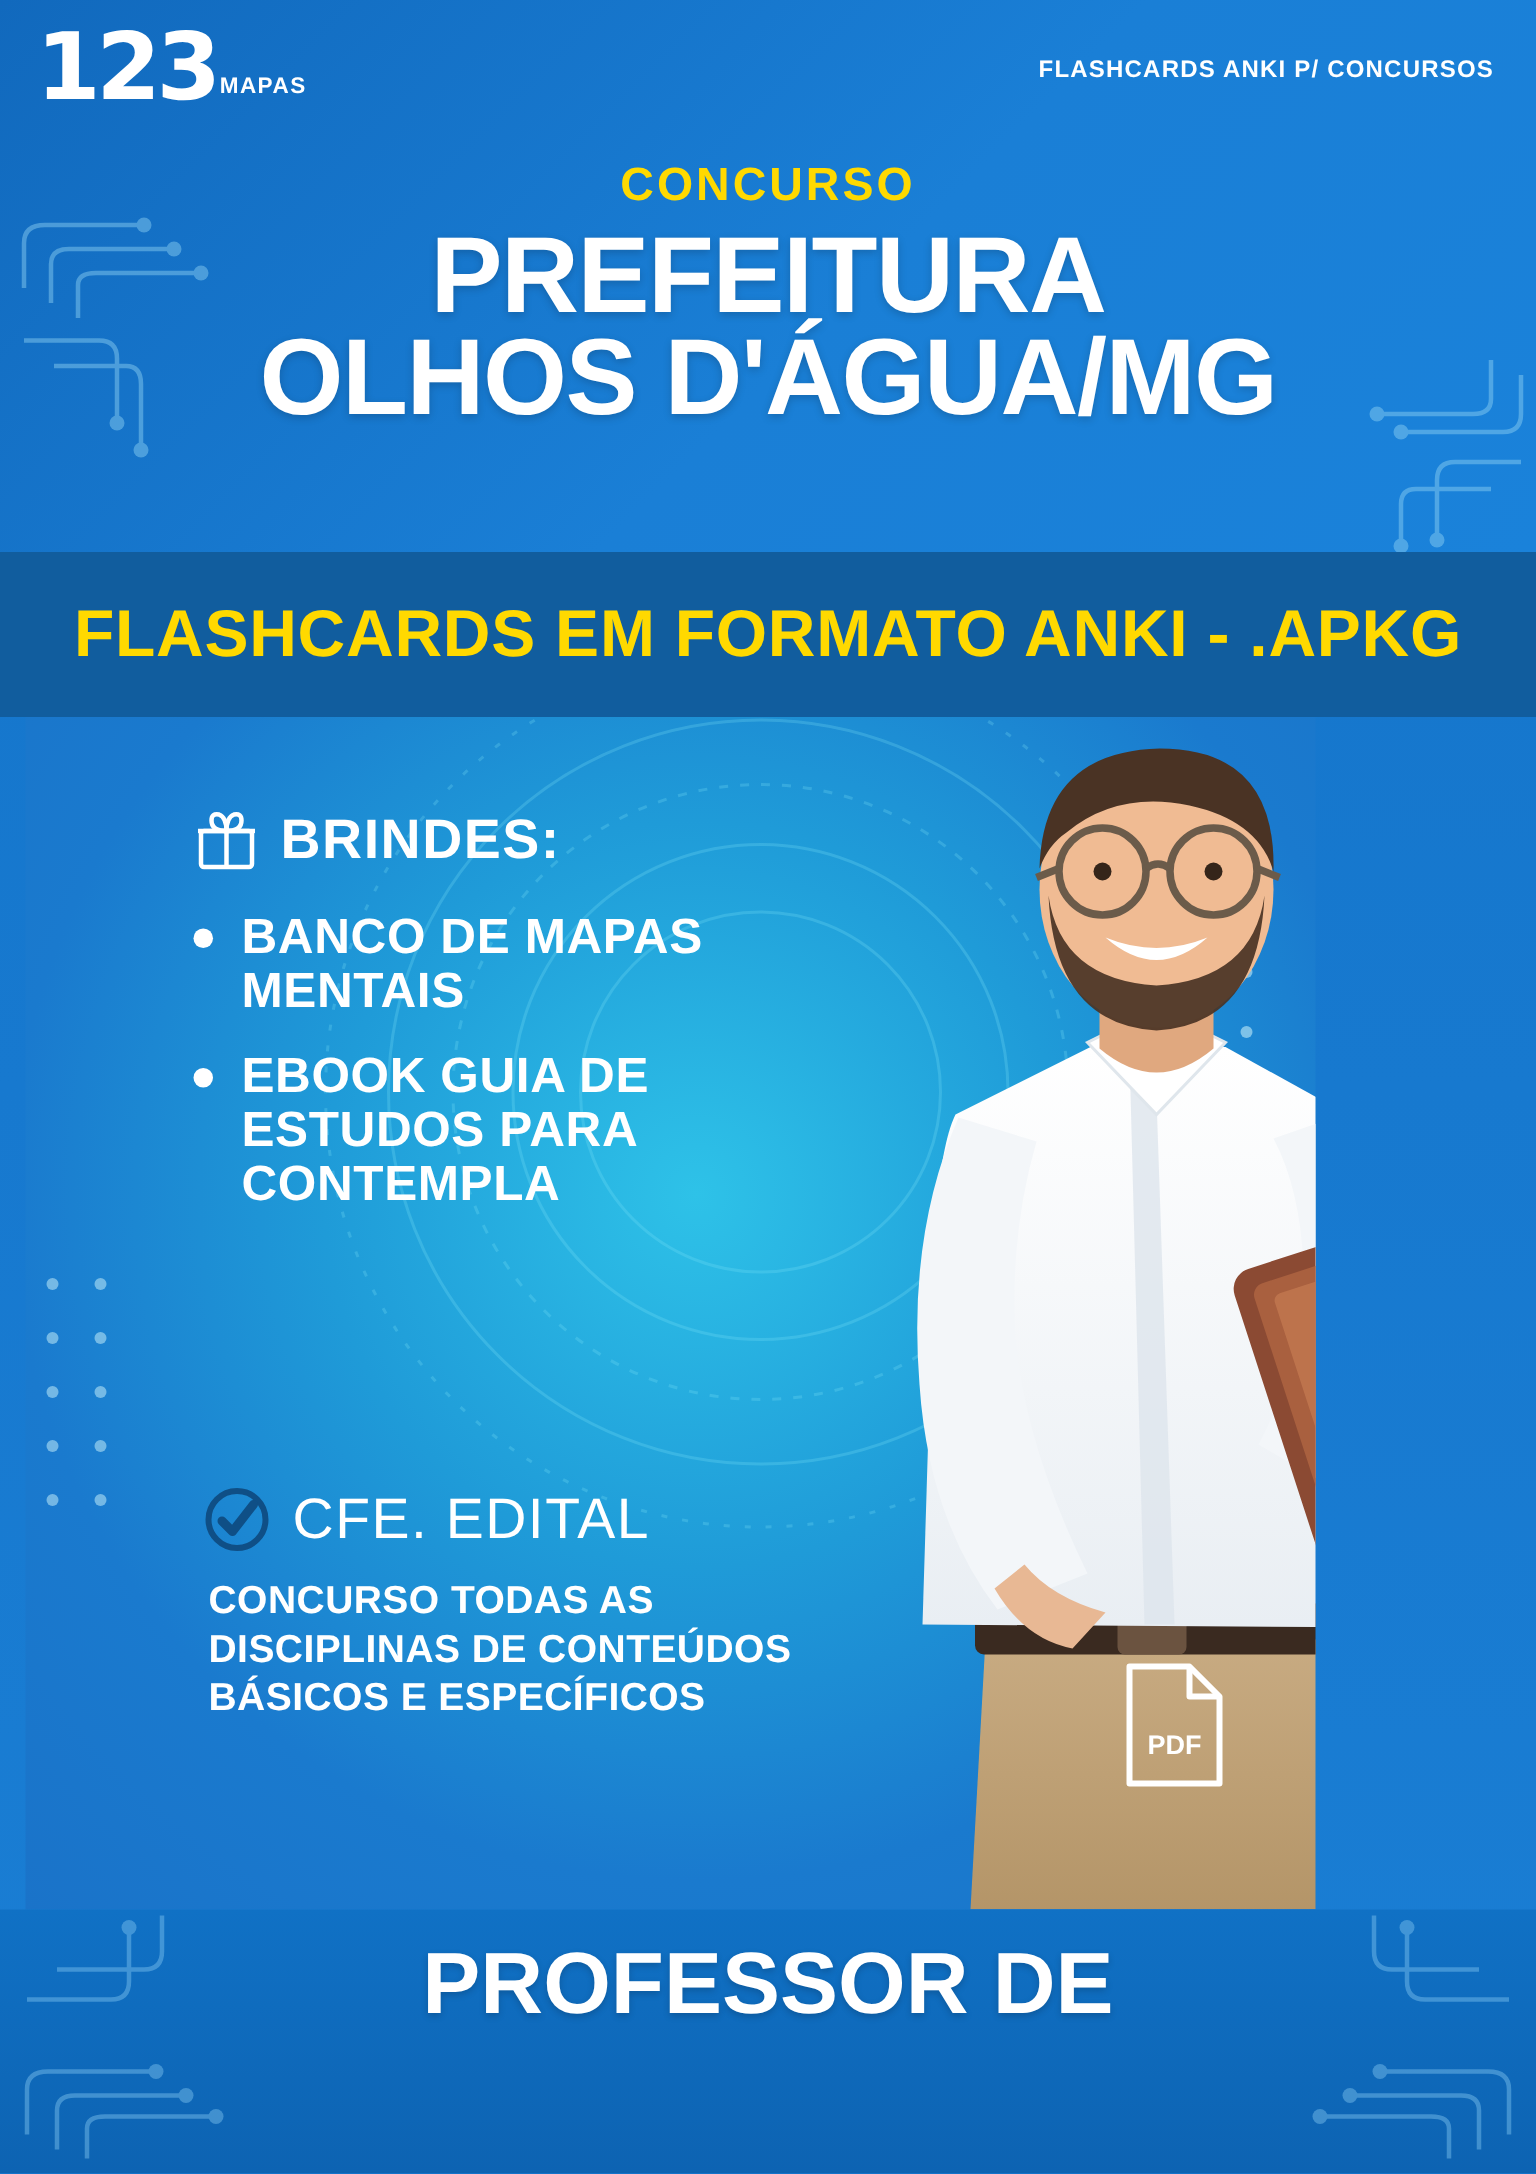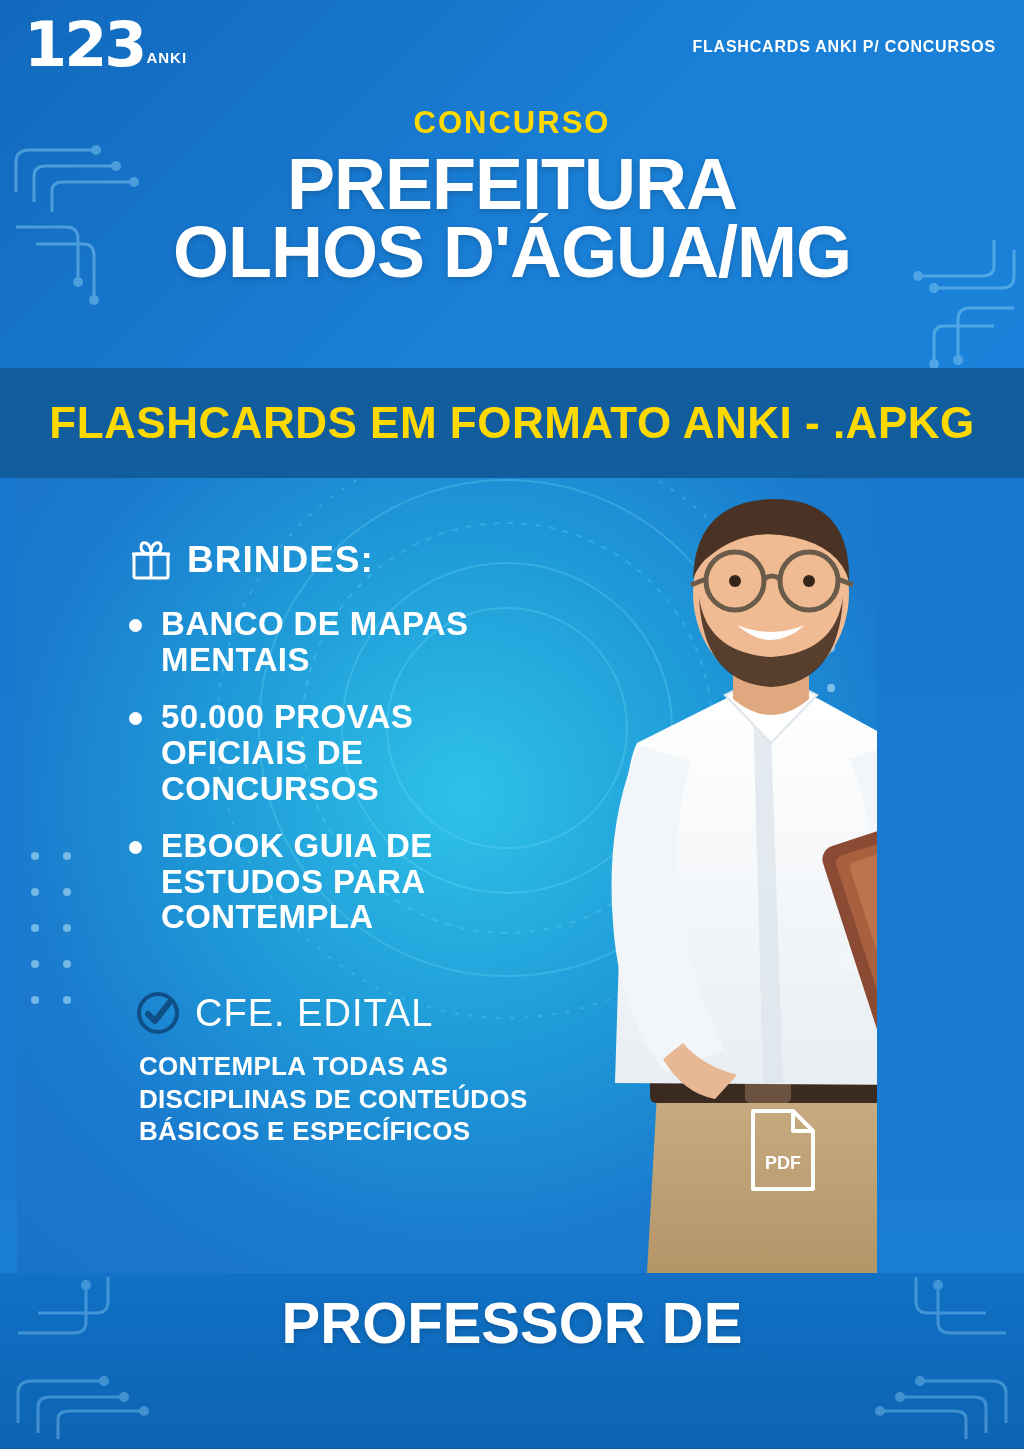--- a/index.html
+++ b/index.html
@@ -170,21 +170,21 @@
       <g fill="#8fd3f4">
         <circle cx="60" cy="58" r="5"></circle>
           <circle cx="44" cy="46" r="5"></circle>
         <circle cx="84" cy="130" r="5"></circle>
           <circle cx="60" cy="134" r="5"></circle>
       </g>
     </svg>
 
     <div class="logo">
       <span class="logo-123">123</span>
-      <span class="logo-shop">ANKI</span>
+      <span class="logo-shop">MAPAS</span>
     </div>
 
     <div class="top-right">FLASHCARDS ANKI P/ CONCURSOS</div>
 
     <div class="concurso-label">CONCURSO</div>
 
     <div class="title-main">
       <span>PREFEITURA</span>
       <span class="l2">OLHOS D'ÁGUA/MG</span>
     </div>
@@ -310,32 +310,31 @@
           <path d="M22 16 V40"></path>
           <path d="M22 16 Q12 16 12 9 Q12 4 17 5 Q22 7 22 16 Z"></path>
           <path d="M22 16 Q32 16 32 9 Q32 4 27 5 Q22 7 22 16 Z"></path>
         </g>
       </svg>
       <span class="txt">BRINDES:</span>
     </div>
 
     <ul class="brindes">
       <li>BANCO DE MAPAS MENTAIS</li>
-      <li>50.000 PROVAS OFICIAIS DE CONCURSOS</li>
       <li>EBOOK GUIA DE ESTUDOS PARA CONTEMPLA</li>
     </ul>
 
     <div class="cfe-head">
       <svg width="46" height="46" viewBox="0 0 46 46">
         <circle cx="23" cy="23" r="19" fill="none" stroke="#0f4f86" stroke-width="4"></circle>
         <path d="M13 24 L20 31 L34 13" fill="none" stroke="#0f4f86" stroke-width="6" stroke-linecap="round" stroke-linejoin="round"></path>
       </svg>
       <span class="txt">CFE. EDITAL</span>
     </div>
-    <div class="cfe-sub">CONTEMPLA TODAS AS DISCIPLINAS DE CONTEÚDOS BÁSICOS E ESPECÍFICOS</div>
+    <div class="cfe-sub">CONCURSO TODAS AS DISCIPLINAS DE CONTEÚDOS BÁSICOS E ESPECÍFICOS</div>
 
     <svg class="pdf-icon" width="72" height="86" viewBox="0 0 72 86">
       <path d="M6 4 H46 L66 24 V82 H6 Z" fill="none" stroke="#ffffff" stroke-width="4" stroke-linejoin="round"></path>
       <path d="M46 4 V24 H66" fill="none" stroke="#ffffff" stroke-width="4" stroke-linejoin="round"></path>
       <text x="36" y="62" text-anchor="middle" font-family="Liberation Sans, sans-serif" font-size="18" font-weight="bold" fill="#ffffff">PDF</text>
     </svg>
   </div>
 
   <div class="bottom">
     <svg class="circuit circuit-bl" width="180" height="170" viewBox="0 0 180 170">

